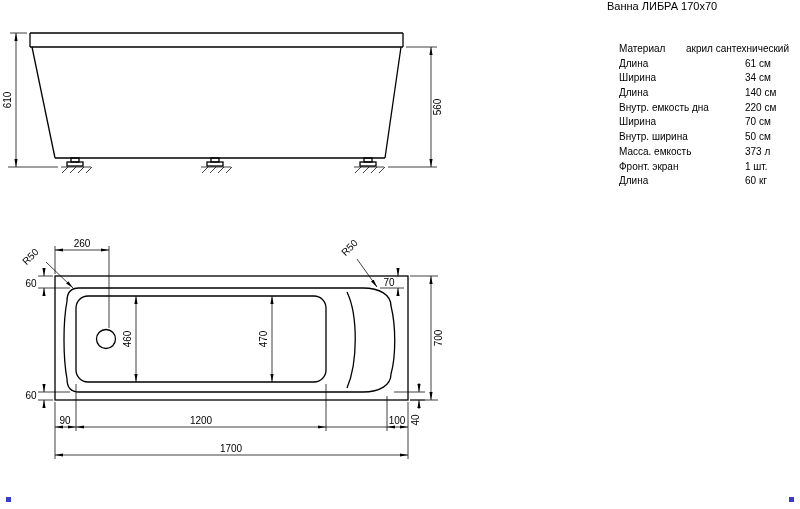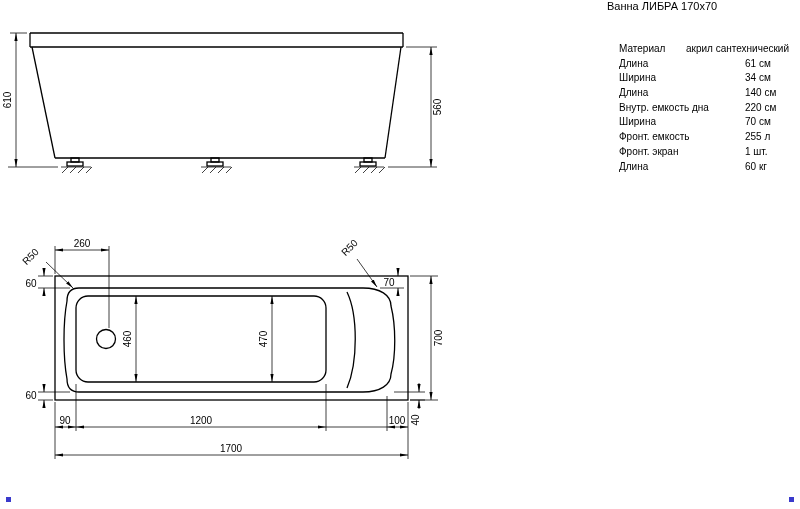--- a/index.html
+++ b/index.html
@@ -170,22 +170,26 @@
     </div>
     <div class="spec-row">
       <span class="spec-label">Внутр. емкость дна</span>
       <span class="spec-value">220 см</span>
     </div>
     <div class="spec-row">
       <span class="spec-label">Ширина</span>
       <span class="spec-value">70 см</span>
     </div>
     <div class="spec-row">
-      <span class="spec-label">Фронт. емкость</span>
-      <span class="spec-value">255 л</span>
+      <span class="spec-label">Внутр. ширина</span>
+      <span class="spec-value">50 см</span>
+    </div>
+    <div class="spec-row">
+      <span class="spec-label">Масса. емкость</span>
+      <span class="spec-value">373 л</span>
     </div>
     <div class="spec-row">
       <span class="spec-label">Фронт. экран</span>
       <span class="spec-value">1 шт.</span>
     </div>
     <div class="spec-row">
       <span class="spec-label">Длина</span>
       <span class="spec-value">60 кг</span>
     </div>
   </div>

